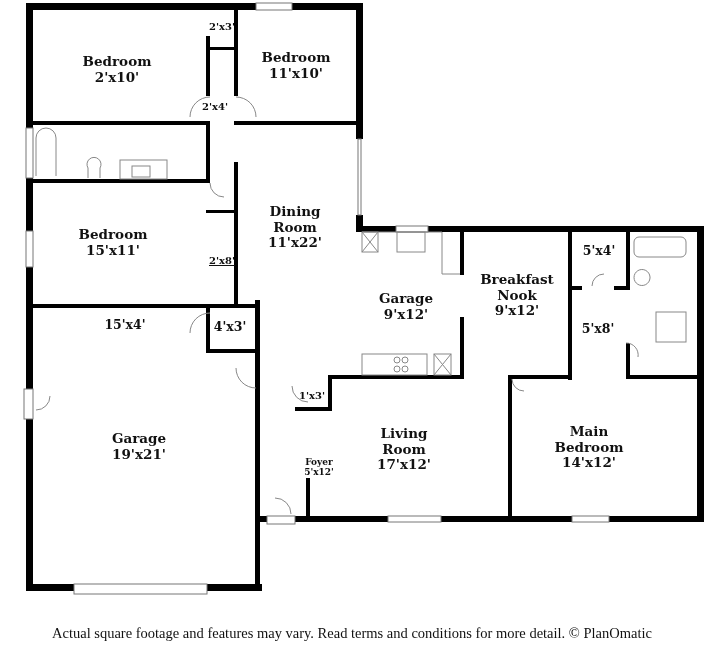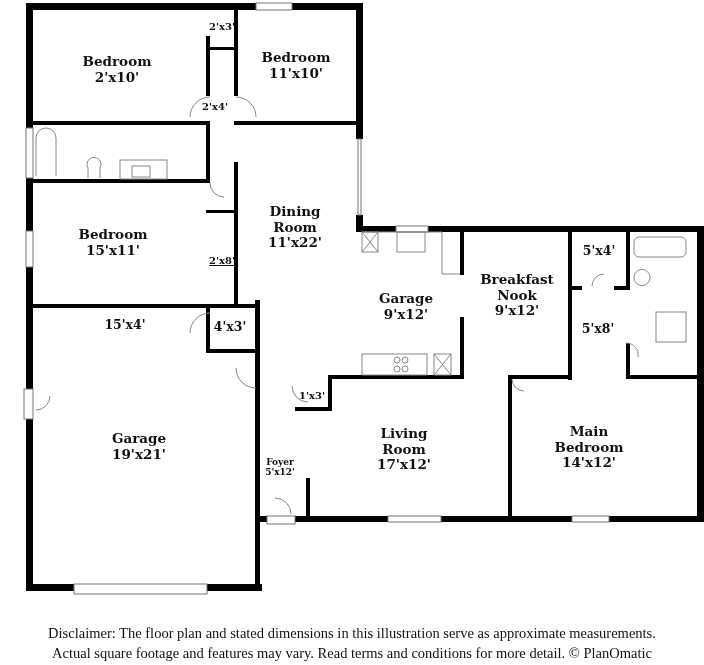--- a/index.html
+++ b/index.html
@@ -2,21 +2,21 @@
 <html><head>
 <meta charset="utf-8">
 <style>
   html, body { margin:0; padding:0; background:#ffffff; }
   body { width:704px; height:665px; position:relative; overflow:hidden; font-family:"DejaVu Serif", serif; }
   #plan { position:absolute; left:0; top:0; width:704px; height:615px; }
   .label { position:absolute; text-align:center; font-family:"DejaVu Serif", serif; font-weight:bold; color:#111; line-height:1.15; transform:translateX(-50%); white-space:nowrap; }
   .lg { font-size:13.5px; }
   .md { font-size:12.5px; }
   .sm { font-size:10px; }
-  .xs { font-size:9px; }
+  .xs { font-size:9px;margin-left:39px; }
   .disclaimer { position:absolute; left:0; top:623px; width:704px; text-align:center; font-family:"Liberation Serif", serif; font-size:14.5px; color:#111; line-height:20px; }
 </style>
 </head>
 <body>
 
 <svg id="plan" viewBox="0 0 704 615" xmlns="http://www.w3.org/2000/svg">
   <g fill="#000">
 
     <rect x="26" y="3" width="230" height="7"></rect>
     <rect x="292" y="3" width="71" height="7"></rect>
@@ -163,15 +163,14 @@
   <div>Room</div>
   <div>17'x12'</div>
 </div>
 <div class="label lg" style="left:589px; top:424px;">
   <div>Main</div>
   <div>Bedroom</div>
   <div>14'x12'</div>
 </div>
 
 <div class="disclaimer">
-  <div>Disclaimer: The floor plan and stated dimensions in this illustration serve as approximate measurements.</div>
   <div>Actual square footage and features may vary. Read terms and conditions for more detail. © PlanOmatic</div>
 </div>
 
 </body></html>

